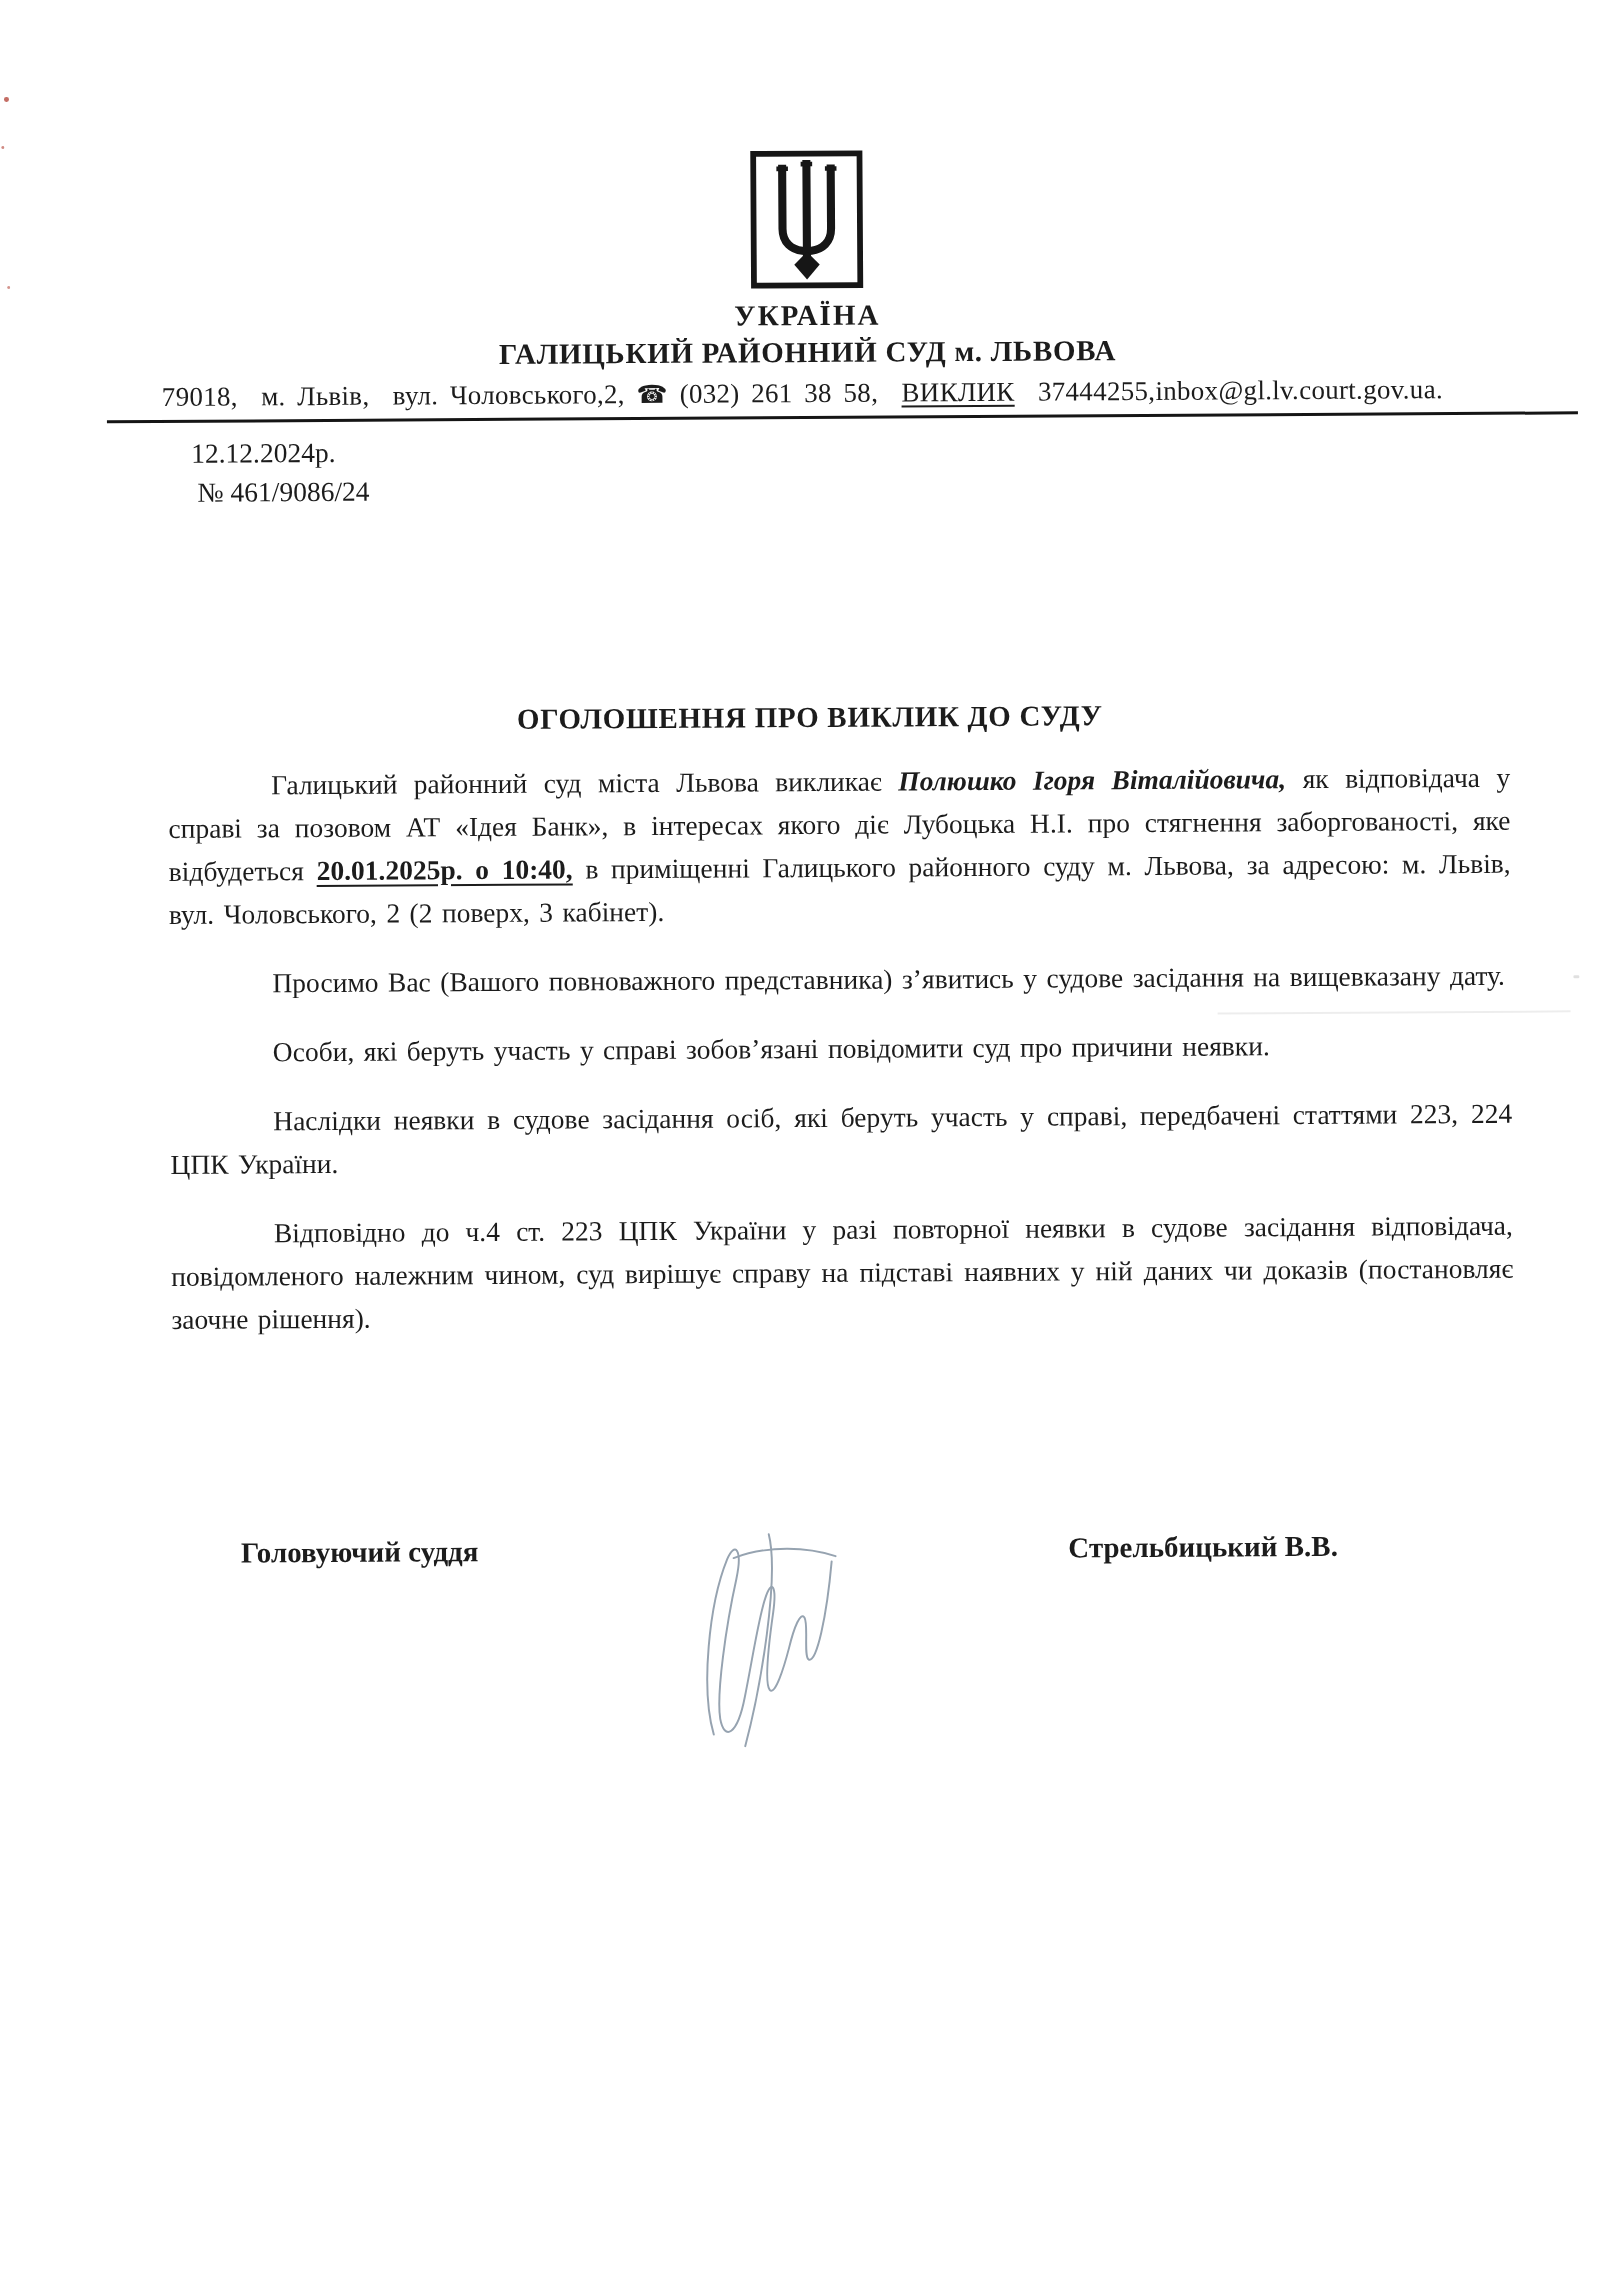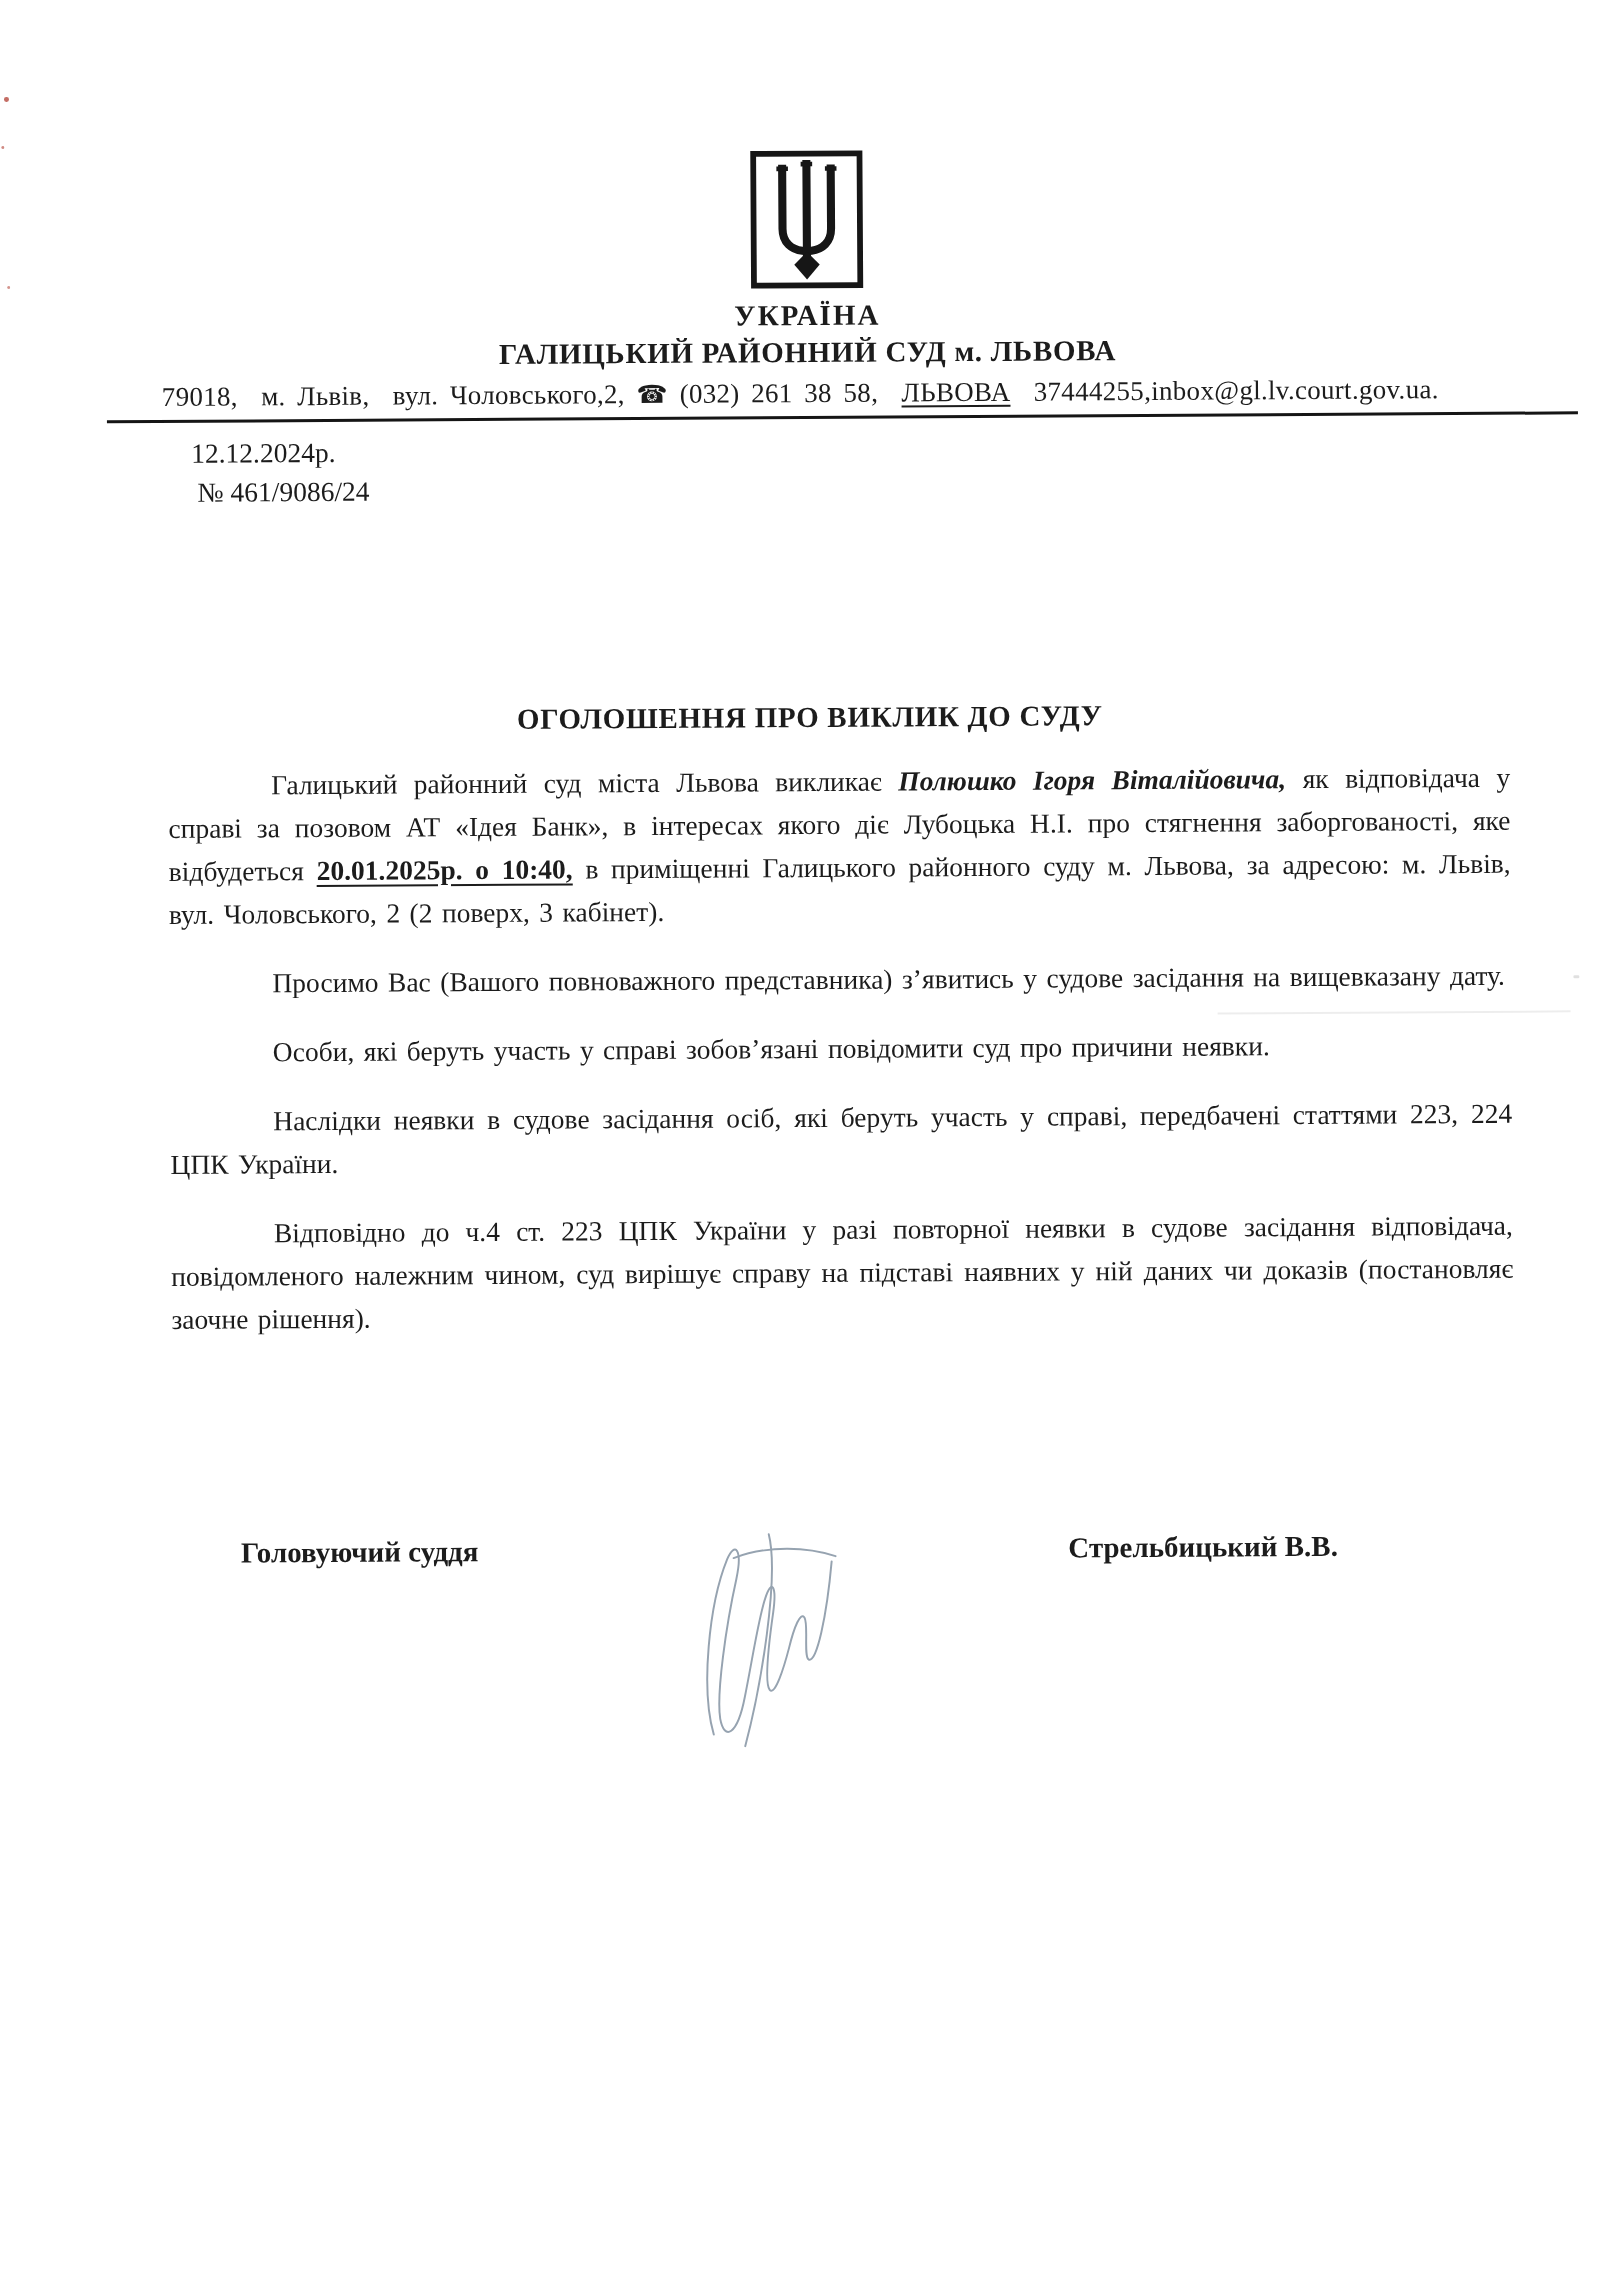--- a/index.html
+++ b/index.html
@@ -62,21 +62,21 @@
     <path d="M50 89 l-11 11 11 13 11 -13 z" fill="#161616"></path>
     <g stroke="#161616" stroke-width="4" fill="none">
       <path d="M24 17 h10 M66 17 h10 M45 13 h10"></path>
     </g>
   </svg>
 
   <div class="country">УКРАЇНА</div>
   <div class="court">ГАЛИЦЬКИЙ РАЙОННИЙ СУД м. ЛЬВОВА</div>
 
   <div class="addr">
-    <span>79018,  м. Львів,  вул. Чоловського,2, </span><span class="phone">☎</span><span> (032) 261 38 58,  </span><span class="u">ЛЬВОВА</span><span>  37444255,inbox@gl.lv.court.gov.ua.</span>
+    <span>79018,  м. Львів,  вул. Чоловського,2, </span><span class="phone">☎</span><span> (032) 261 38 58,  </span><span class="u">ВИКЛИК</span><span>  37444255,inbox@gl.lv.court.gov.ua.</span>
   </div>
 
   <div class="rule"></div>
 
   <div class="dateline">12.12.2024р.</div>
   <div class="caseno">№ 461/9086/24</div>
 
   <div class="title">ОГОЛОШЕННЯ ПРО ВИКЛИК ДО СУДУ</div>
 
   <div class="bodytext">

